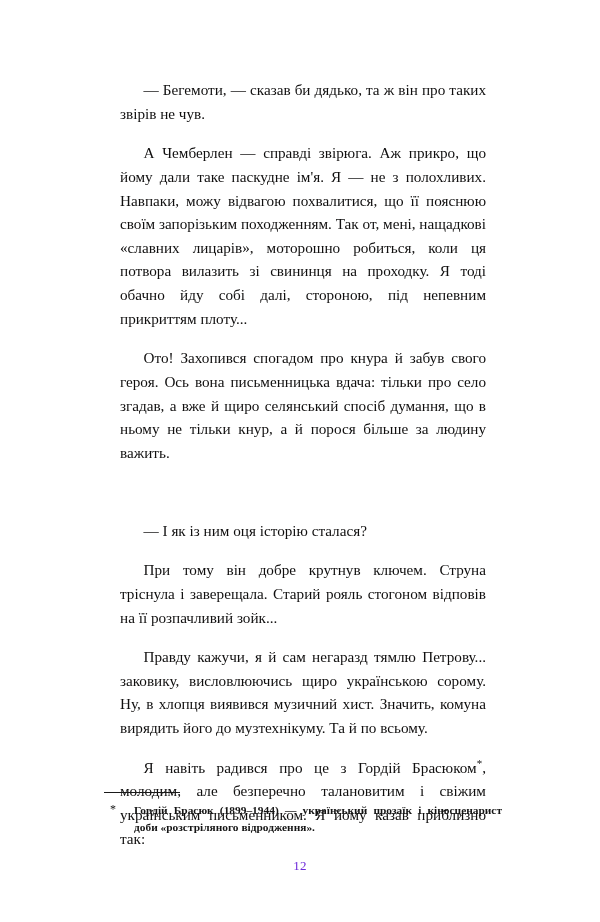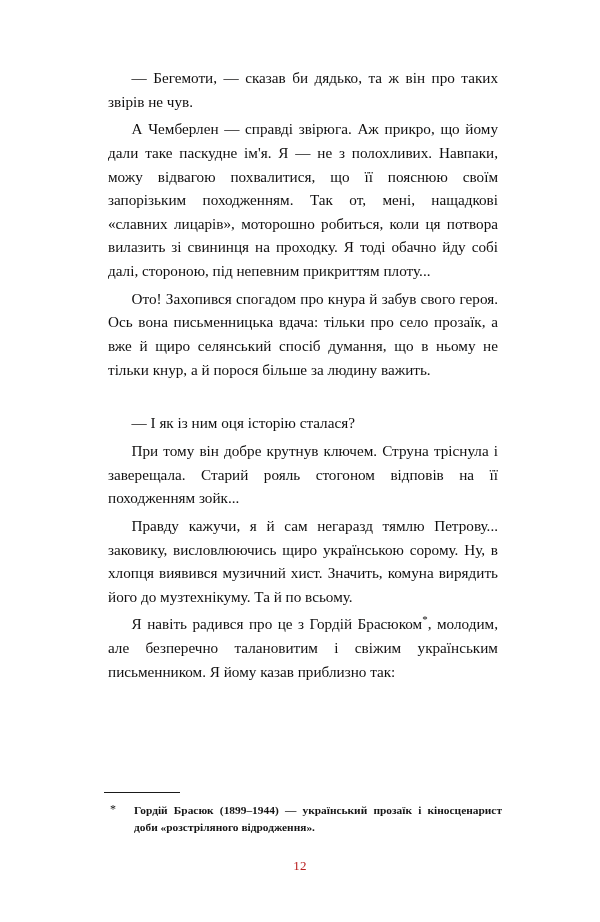--- a/index.html
+++ b/index.html
@@ -24,21 +24,21 @@
   .body-text {
     font-size: 15.2px;
     line-height: 1.555;
     text-align: justify;
     text-justify: inter-word;
     hyphens: auto;
     -webkit-hyphens: auto;
     color: #100f0f;
   }
   .body-text p {
-    margin: 4px;
+    margin: 16px;
     text-indent: 1.55em;
   }
   .para-gap {
     height: 22px;
   }
   .footnote-area {
     position: absolute;
     left: 104px;
     right: 98px;
     bottom: 86px;
@@ -70,41 +70,41 @@
     flex: 1 1 auto;
     font-weight: bold;
   }
   .folio {
     position: absolute;
     left: 0;
     right: 0;
     bottom: 48px;
     text-align: center;
     font-size: 13px;
-    color: #b91c1c;
+    color: #6d28d9;
     letter-spacing: 0.3px;
   }
   sup.fn-ref {
     font-size: 0.72em;
     vertical-align: super;
     line-height: 0;
   }
 </style>
 </head>
 <body>
 
 <div class="page">
 
   <div class="body-text">
     <p>— Бегемоти, — сказав би дядько, та ж він про таких звірів не чув.</p>
     <p>А Чемберлен — справді звірюга. Аж прикро, що йому дали таке паскудне ім'я. Я — не з полохливих. Навпаки, можу відвагою похвалитися, що її пояснюю своїм запорізьким походженням. Так от, мені, нащадкові «славних лицарів», моторошно робиться, коли ця потвора вилазить зі свининця на проходку. Я тоді обачно йду собі далі, стороною, під непевним прикриттям плоту...</p>
-    <p>Ото! Захопився спогадом про кнура й забув свого героя. Ось вона письменницька вдача: тільки про село прозаїк, а вже й щиро селянський спосіб думання, що в ньому не тільки кнур, а й порося більше за людину важить.</p>
+    <p>Ото! Захопився спогадом про кнура й забув свого героя. Ось вона письменницька вдача: тільки про село згадав, а вже й щиро селянський спосіб думання, що в ньому не тільки кнур, а й порося більше за людину важить.</p>
     <div class="para-gap"></div>
     <p>— І як із ним оця історію сталася?</p>
-    <p>При тому він добре крутнув ключем. Струна тріснула і заверещала. Старий рояль стогоном відповів на її походженням зойк...</p>
+    <p>При тому він добре крутнув ключем. Струна тріснула і заверещала. Старий рояль стогоном відповів на її розпачливий зойк...</p>
     <p>Правду кажучи, я й сам негаразд тямлю Петрову... заковику, висловлюючись щиро українською сорому. Ну, в хлопця виявився музичний хист. Значить, комуна вирядить його до музтехнікуму. Та й по всьому.</p>
     <p><span>Я навіть радився про це з Гордій Брасюком</span><sup class="fn-ref">*</sup><span>, молодим, але безперечно талановитим і свіжим українським письменником. Я йому казав приблизно так:</span></p>
   </div>
 
   <div class="footnote-area">
     <div class="footnote-rule"></div>
     <div class="footnote">
       <span class="footnote-marker">*</span>
       <span class="footnote-text">Гордій Брасюк (1899–1944) — український прозаїк і кіносценарист доби «розстріляного відродження».</span>
     </div>

